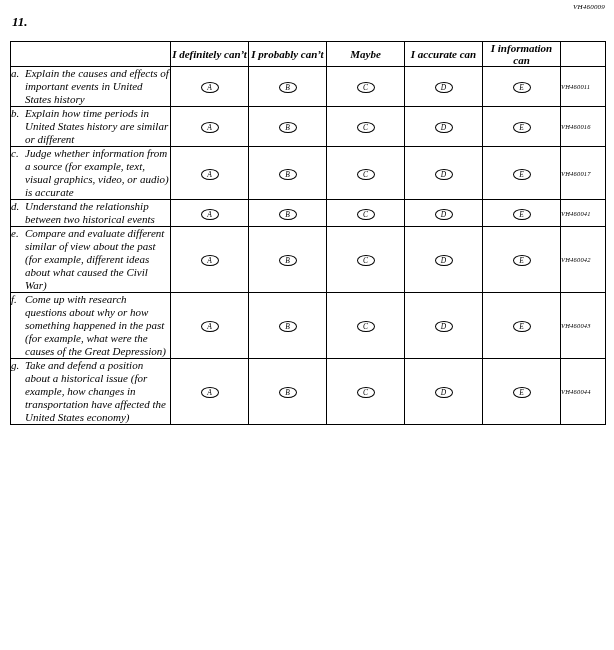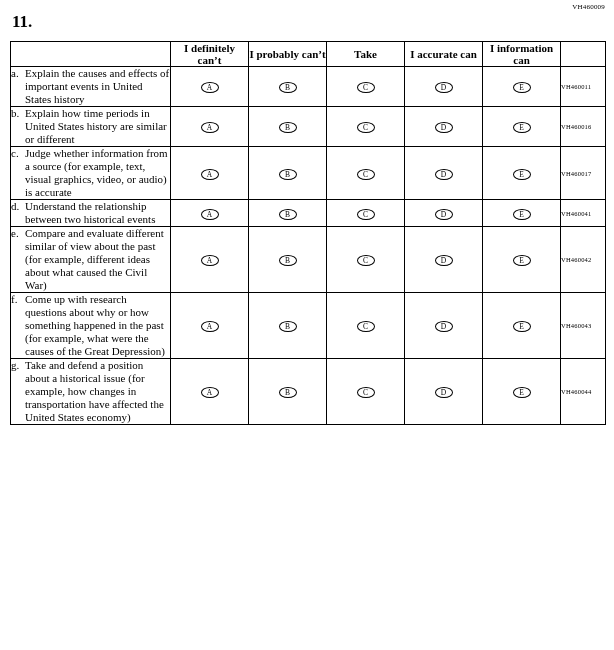--- a/index.html
+++ b/index.html
@@ -4,28 +4,28 @@
 <style>
   * { box-sizing: border-box; }
   html,body { margin:0; padding:0; }
   body {
     width:614px; height:650px;
     background:#ffffff;
     color:#000;
     font-family:"Liberation Serif", serif;
     overflow:hidden;
   }
-  .page { position:relative; padding:14px 11px 4px 10px; }
+  .page { position:relative; padding:14px 11px 4px 10px;font-style:italic; }
   .form-code-top {
     position:absolute; top:3px; right:9px;
     font-size:7px; letter-spacing:0.2px;
   }
   .question {
     display:flex;
-    font-size:17px;
+    font-size:13px;
     line-height:15px;
     margin:0 0 12px 2px;
     padding-right:30px;
     flex-direction:column;
   }
   .qnum { font-weight:bold; flex:none; margin-right:7px; }
   .qtext b { font-weight:bold; }
 
   table.response {
     border-collapse:collapse;
@@ -93,21 +93,21 @@
         <col style="width:78px">
         <col style="width:78px">
         <col style="width:78px">
       <col style="width:45px">
     </colgroup>
     <thead>
       <tr>
         <th class="corner"></th>
         <th class="col-head">I definitely can’t</th>
         <th class="col-head">I probably can’t</th>
-        <th class="col-head">Take</th>
+        <th class="col-head">Maybe</th>
         <th class="col-head">I accurate can</th>
         <th class="col-head">I information can</th>
         <th class="code-head"></th>
       </tr>
     </thead>
     <tbody>
 
       <tr>
         <td class="stem">
           <div class="stem-inner">

